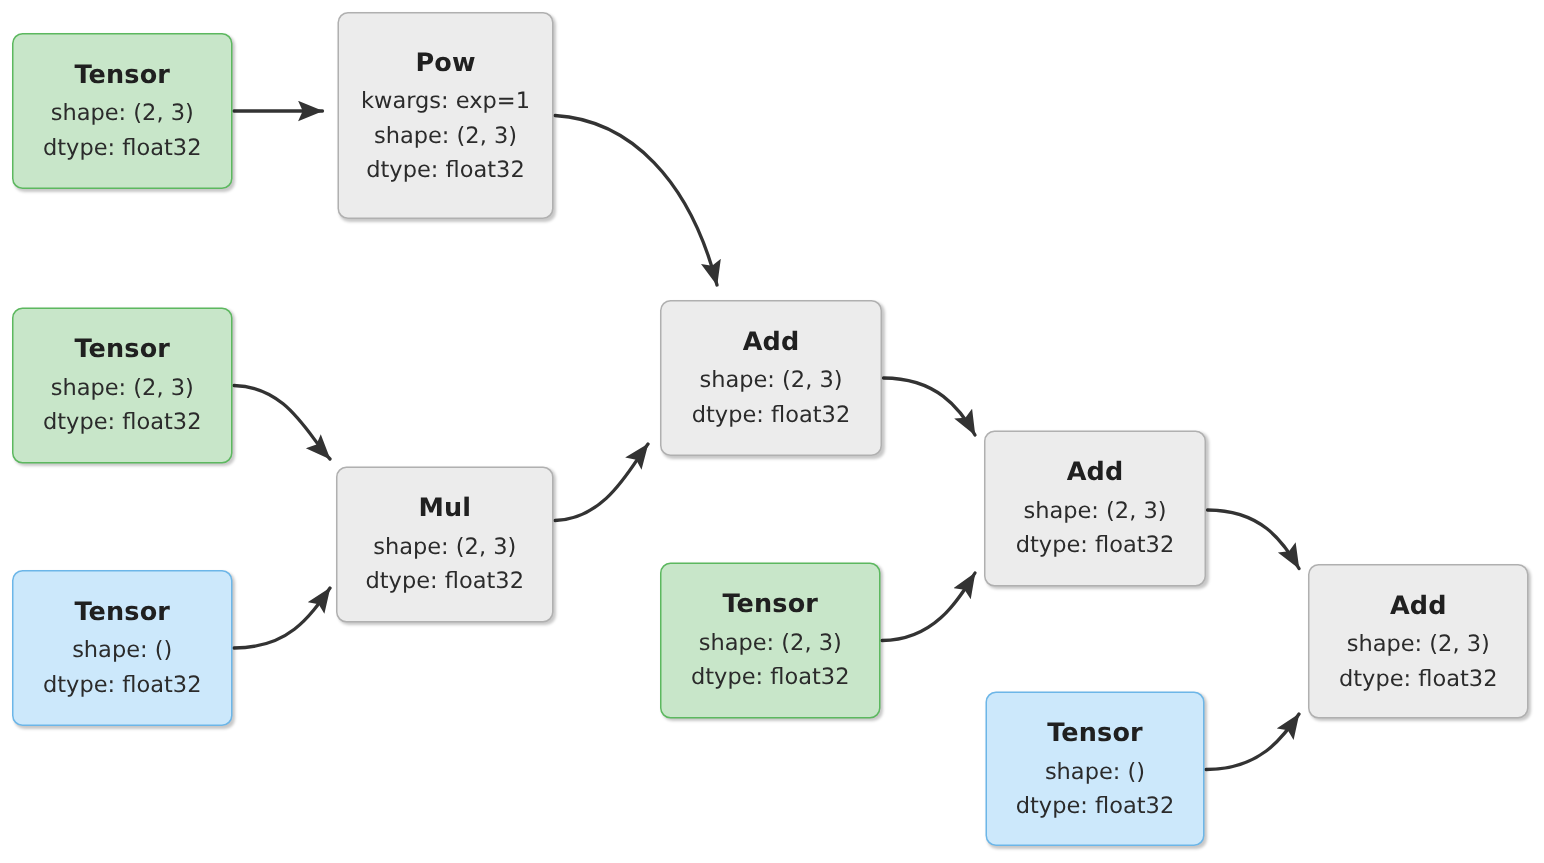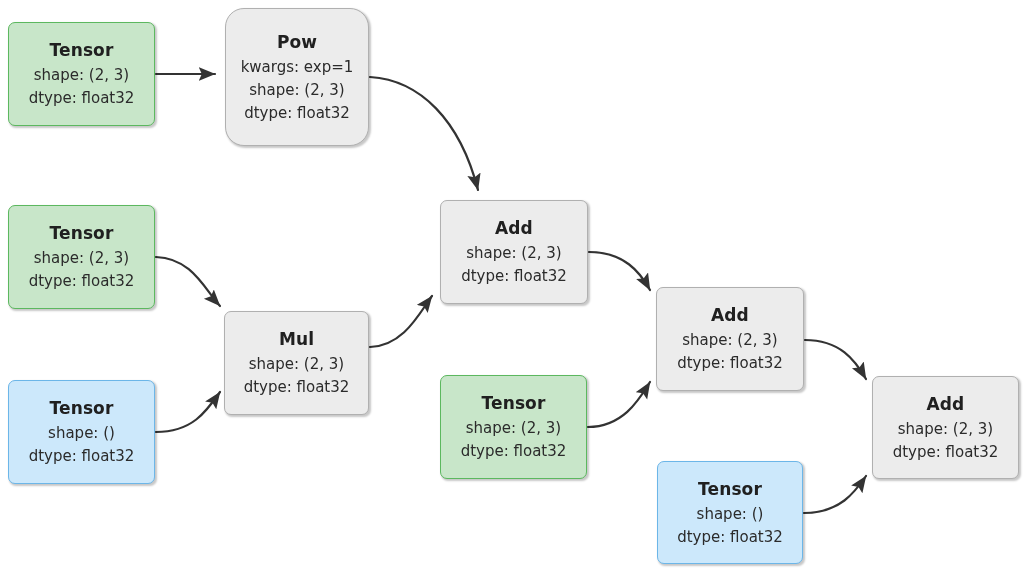--- a/index.html
+++ b/index.html
@@ -91,21 +91,21 @@
         <path d="M 804 513 C 840 513 855 492 866 476" fill="none" stroke="#333333" stroke-width="2.2" stroke-linecap="round" marker-end="url(#arrowhead)"></path>
       </g>
   </svg>
 
   <div id="nodes-layer">
       <div class="node tensor-green" style="left: 8px; top: 22px; width: 147px; height: 104px;">
         <div class="title">Tensor</div>
         <div class="detail">shape: (2, 3)</div>
         <div class="detail">dtype: float32</div>
       </div>
-      <div class="node op" style="left: 225px; top: 8px; width: 144px; height: 138px; border-radius: 19px;">
+      <div class="node op" style="left: 225px; top: 8px; width: 144px; height: 138px;">
         <div class="title">Pow</div>
         <div class="detail">kwargs: exp=1</div>
         <div class="detail">shape: (2, 3)</div>
         <div class="detail">dtype: float32</div>
       </div>
       <div class="node tensor-green" style="left: 8px; top: 205px; width: 147px; height: 104px;">
         <div class="title">Tensor</div>
         <div class="detail">shape: (2, 3)</div>
         <div class="detail">dtype: float32</div>
       </div>

